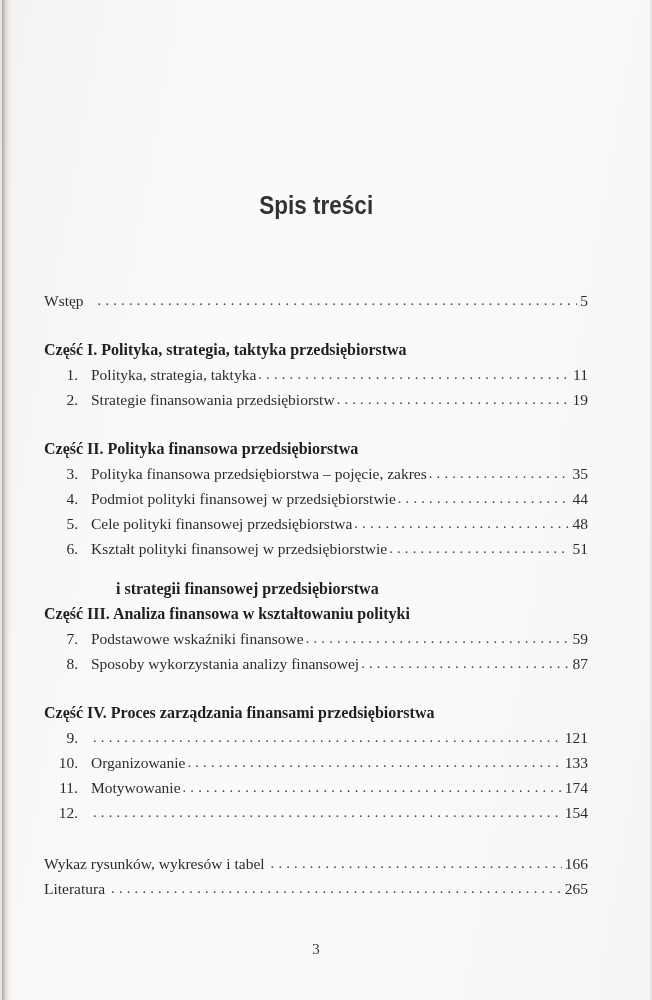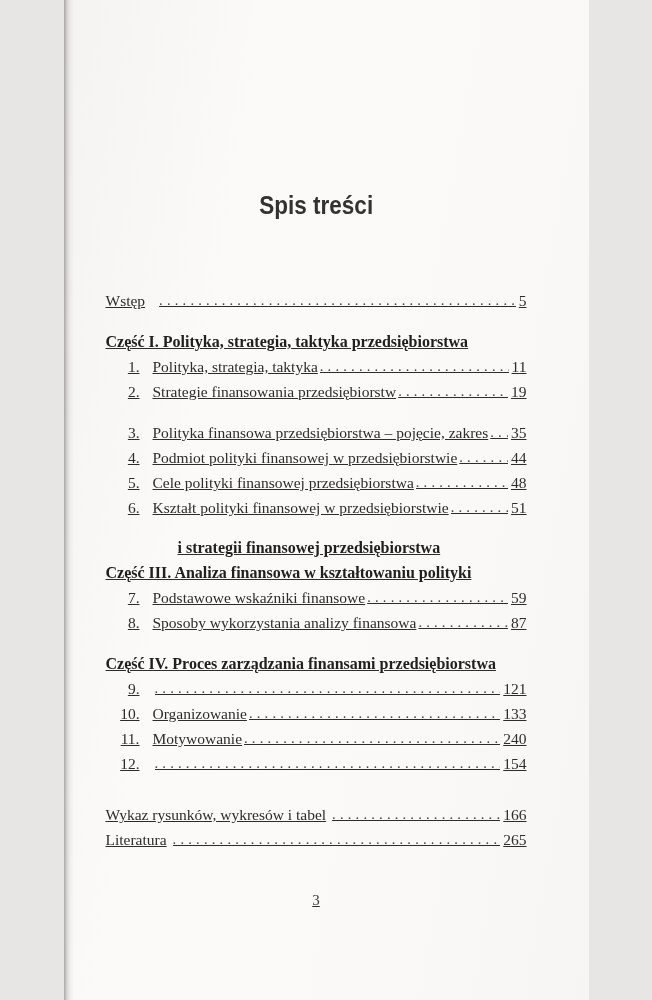--- a/index.html
+++ b/index.html
@@ -2,28 +2,27 @@
 <html><head>
 <meta charset="utf-8">
 <style>
   html, body {
     margin: 0;
     padding: 0;
     background: #e8e6e4;
   }
   .page {
     position: relative;
-    width: 525px;
+    width: 648px;
     height: 1000px;
     margin: 0 auto;
     background: linear-gradient(100deg, #f5f3f2 0%, #fbfaf9 30%, #faf9f8 70%, #f7f5f4 100%);
     overflow: hidden;
     font-family: "Liberation Serif", serif;
     color: #2e2c2a;
-    text-decoration: underline;
   }
   .scan-edge {
     position: absolute;
     left: 0; top: 0; bottom: 0;
     width: 10px;
     background: linear-gradient(to right,
       rgba(110,103,100,0.55) 0%,
       rgba(140,133,130,0.25) 35%,
       rgba(160,154,150,0.10) 65%,
       rgba(0,0,0,0) 100%);
@@ -68,21 +67,21 @@
     overflow: hidden;
     white-space: nowrap;
     letter-spacing: 4.2px;
     font-size: 14.5px;
     color: #454240;
     margin: 0 3px 0 2px;
   }
   .row.gap-lg .dots { margin-left: 14px; }
   .row.gap-sm .dots { margin-left: 6px; }
   .pg { white-space: nowrap; text-align: right; }
-  .section { margin-top: 16px; }
+  .section { margin-top: 24px; }
   .section.tight { margin-top: 15px; }
   .heading {
     font-weight: bold;
     font-size: 16px;
     line-height: 25px;
     color: #22201e;
     white-space: nowrap;
   }
   .heading2 { padding-left: 72px; }
   .backlist { margin-top: 26px; }
@@ -122,20 +121,21 @@
       </div>
       <div class="row">
         <span class="num">2.</span>
         <span class="label">Strategie finansowania przedsiębiorstw</span>
         <span class="dots">................................................................................................................................................................</span>
         <span class="pg">19</span>
       </div>
     </div>
 
     <div class="section">
+      <div class="heading">Część II. Polityka finansowa przedsiębiorstwa</div>
       <div class="row">
         <span class="num">3.</span>
         <span class="label">Polityka finansowa przedsiębiorstwa – pojęcie, zakres</span>
         <span class="dots">................................................................................................................................................................</span>
         <span class="pg">35</span>
       </div>
       <div class="row">
         <span class="num">4.</span>
         <span class="label">Podmiot polityki finansowej w przedsiębiorstwie</span>
         <span class="dots">................................................................................................................................................................</span>
@@ -159,21 +159,21 @@
       <div class="heading heading2">i strategii finansowej przedsiębiorstwa</div>
       <div class="heading">Część III. Analiza finansowa w kształtowaniu polityki</div>
       <div class="row">
         <span class="num">7.</span>
         <span class="label">Podstawowe wskaźniki finansowe</span>
         <span class="dots">................................................................................................................................................................</span>
         <span class="pg">59</span>
       </div>
       <div class="row">
         <span class="num">8.</span>
-        <span class="label">Sposoby wykorzystania analizy finansowa</span>
+        <span class="label">Sposoby wykorzystania analizy finansowej</span>
         <span class="dots">................................................................................................................................................................</span>
         <span class="pg">87</span>
       </div>
     </div>
 
     <div class="section">
       <div class="heading">Część IV. Proces zarządzania finansami przedsiębiorstwa</div>
       <div class="row">
         <span class="num">9.</span>
         <span class="dots">................................................................................................................................................................</span>
@@ -182,21 +182,21 @@
       <div class="row">
         <span class="num">10.</span>
         <span class="label">Organizowanie</span>
         <span class="dots">................................................................................................................................................................</span>
         <span class="pg">133</span>
       </div>
       <div class="row">
         <span class="num">11.</span>
         <span class="label">Motywowanie</span>
         <span class="dots">................................................................................................................................................................</span>
-        <span class="pg">240</span>
+        <span class="pg">174</span>
       </div>
       <div class="row">
         <span class="num">12.</span>
         <span class="dots">................................................................................................................................................................</span>
         <span class="pg">154</span>
       </div>
     </div>
 
     <div class="backlist">
       <div class="row gap-sm">

